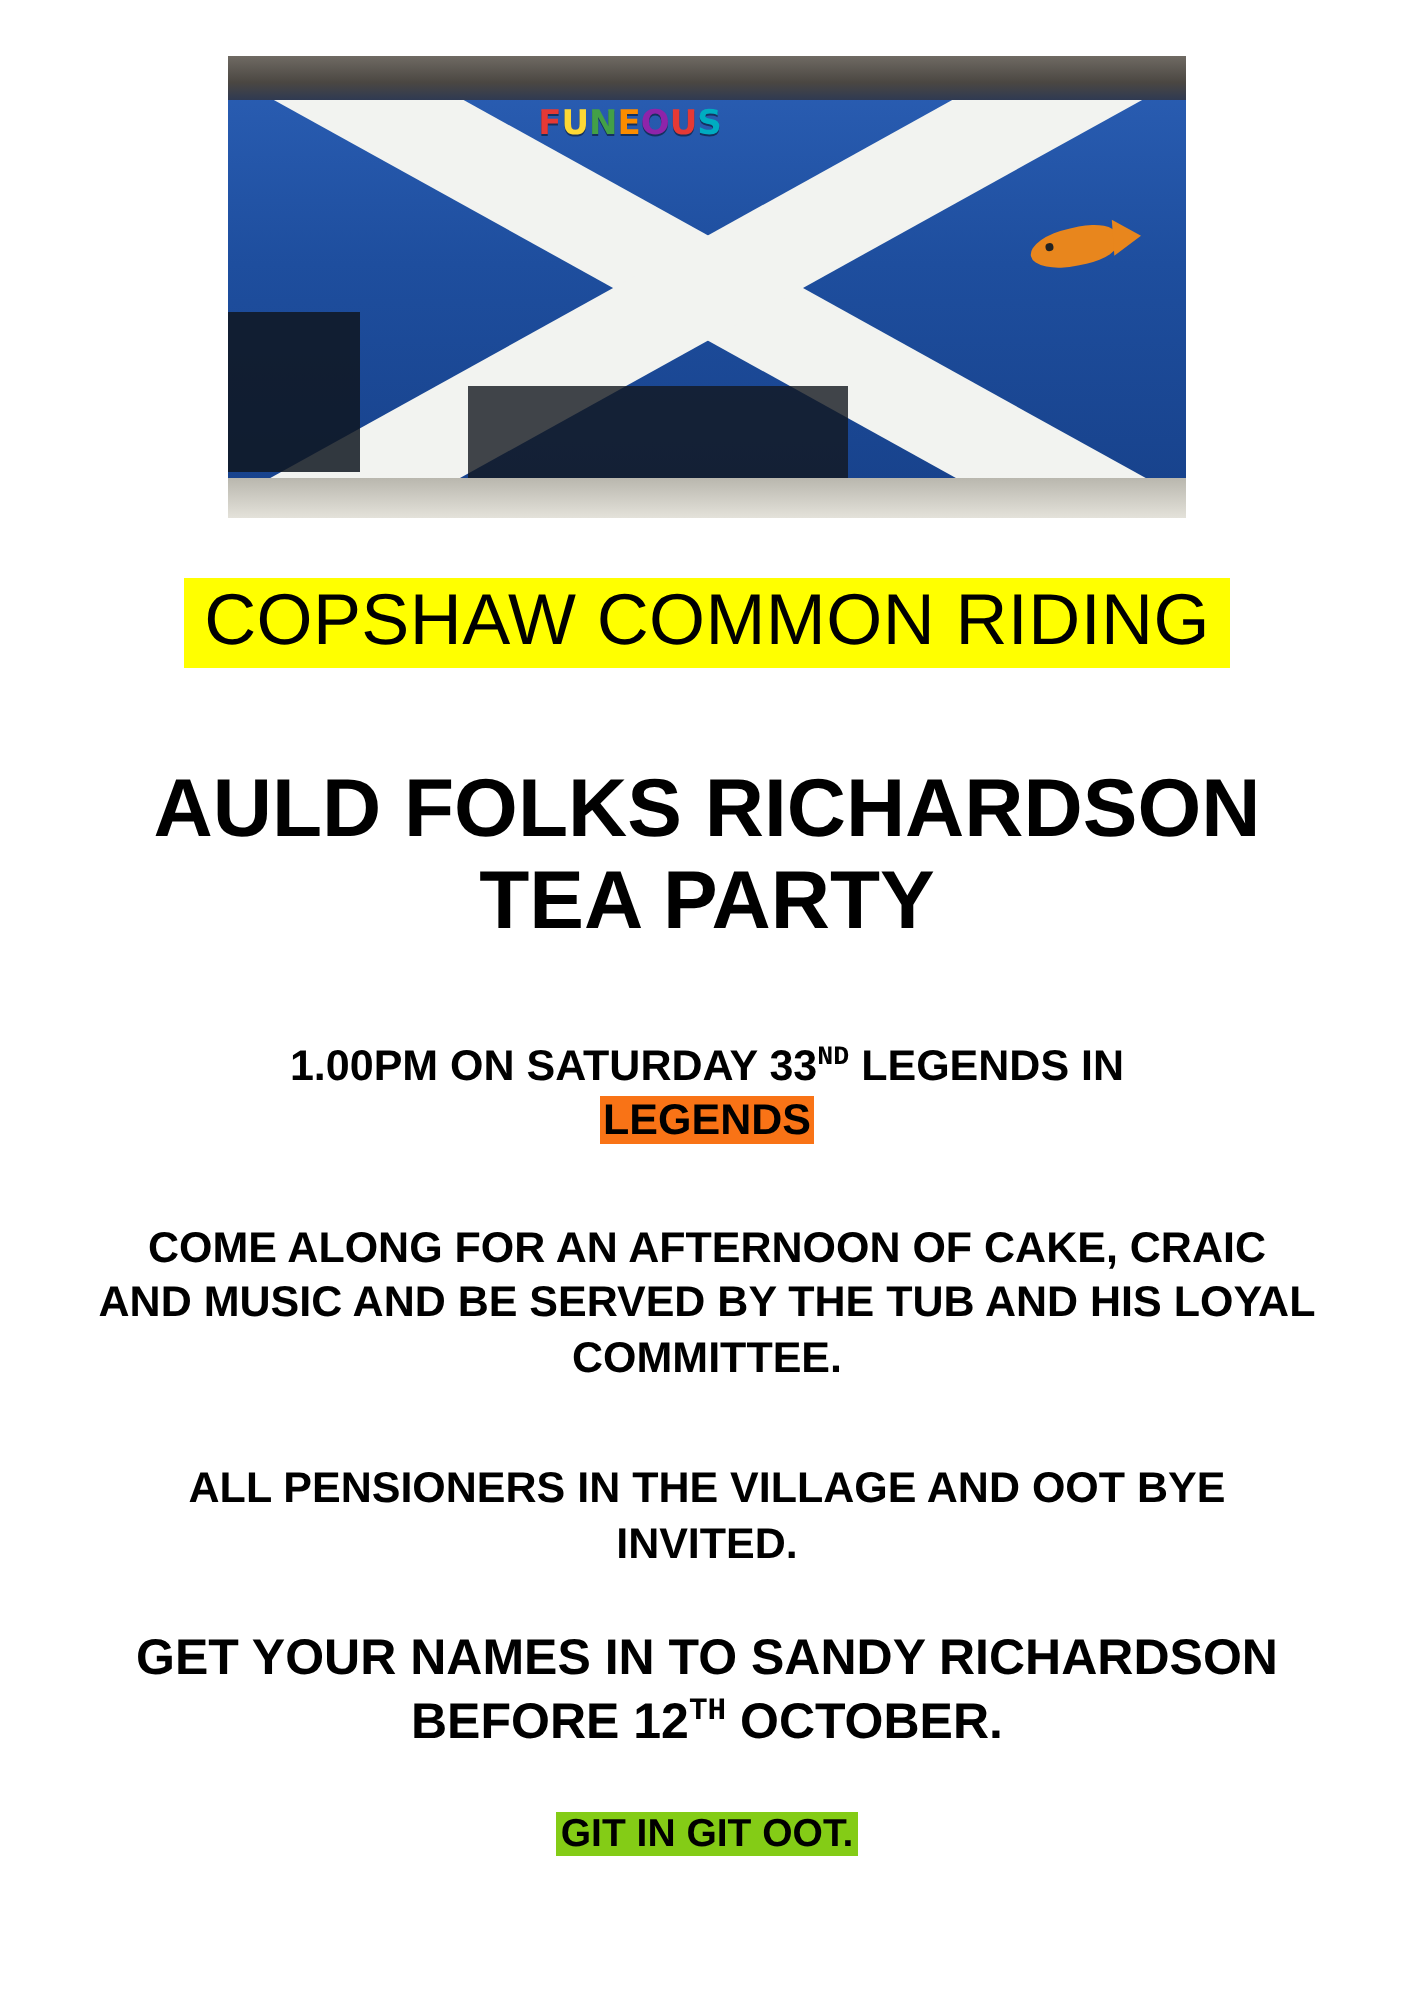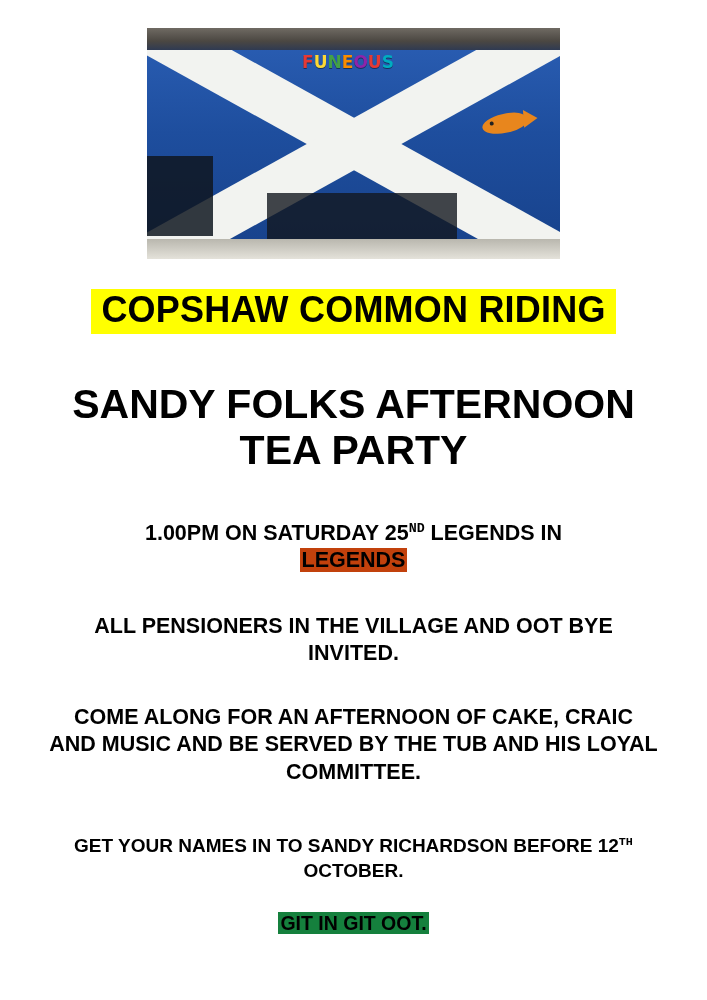--- a/index.html
+++ b/index.html
@@ -20,21 +20,21 @@
     height: 1000px;
     box-sizing: border-box;
     display: flex;
     flex-direction: column;
     align-items: center;
   }
 
   
   .photo-wrap {
     margin-top: 28px;
-    width: 413px;
+    width: 479px;
     height: 231px;
     position: relative;
     overflow: hidden;
     background: #1b4fa0;
   }
   .flag {
     position: absolute;
     inset: 0;
     background: linear-gradient(180deg, #2b5fb5 0%, #1e4e9e 45%, #17418a 100%);
   }
@@ -132,21 +132,21 @@
 
   
   .title-band {
     margin-top: 30px;
     background: #ffff00;
     padding: 2px 10px 4px 10px;
   }
   .title-band h1 {
     margin: 0;
     font-size: 36px;
-    font-weight: bold;
+    font-weight: normal;
     letter-spacing: .2px;
     line-height: 1.08;
     white-space: nowrap;
   }
 
   h2.headline {
     margin: 48px 0 0 0;
     font-size: 41px;
     font-weight: bold;
     line-height: 1.12;
@@ -157,29 +157,29 @@
   .block {
     text-align: center;
     font-size: 21.5px;
     font-weight: bold;
     line-height: 1.28;
     max-width: 600px;
   }
   .b-when { margin-top: 46px; }
   .b-invite { margin-top: 38px; }
   .b-come { margin-top: 36px; max-width: 610px; }
-  .b-names { margin-top: 48px; font-size: 19px; max-width: 620px; }
+  .b-names { margin-top: 27px; font-size: 25px; max-width: 620px; }
   .b-outro { margin-top: 28px; font-size: 19.5px; }
 
   .hl-red {
-    background: #c2410c;
+    background: #f97316;
     padding: 0 2px;
   }
   .hl-yellow {
-    background: #15803d;
+    background: #84cc16;
     padding: 0 2px;
   }
   sup {
     font-size: .62em;
     vertical-align: super;
     line-height: 0;
     font-family: Liberation Mono, monospace;
   }
 </style>
 </head>
@@ -203,32 +203,32 @@
       </div>
     </div>
 
     <div class="fish"></div>
   </div>
 
   <div class="title-band">
     <h1>COPSHAW COMMON RIDING</h1>
   </div>
 
-  <h2 class="headline">SANDY FOLKS AFTERNOON TEA PARTY</h2>
+  <h2 class="headline">AULD FOLKS RICHARDSON TEA PARTY</h2>
 
   <div class="block b-when">
-    <span>1.00PM ON SATURDAY 25</span><sup>ND</sup><span> LEGENDS IN</span>
+    <span>1.00PM ON SATURDAY 33</span><sup>ND</sup><span> LEGENDS IN</span>
     <div>
       <span class="hl-red">LEGENDS</span>
     </div>
   </div>
 
+  <div class="block b-come">COME ALONG FOR AN AFTERNOON OF CAKE, CRAIC AND MUSIC AND BE SERVED BY THE TUB AND HIS LOYAL COMMITTEE.</div>
+
   <div class="block b-invite">ALL PENSIONERS IN THE VILLAGE AND OOT BYE INVITED.</div>
-
-  <div class="block b-come">COME ALONG FOR AN AFTERNOON OF CAKE, CRAIC AND MUSIC AND BE SERVED BY THE TUB AND HIS LOYAL COMMITTEE.</div>
 
   <div class="block b-names">
     <span>GET YOUR NAMES IN TO SANDY RICHARDSON BEFORE 12</span><sup>TH</sup><span> OCTOBER.</span>
   </div>
 
   <div class="block b-outro">
     <span class="hl-yellow">GIT IN GIT OOT.</span>
   </div>
 
 </div>

